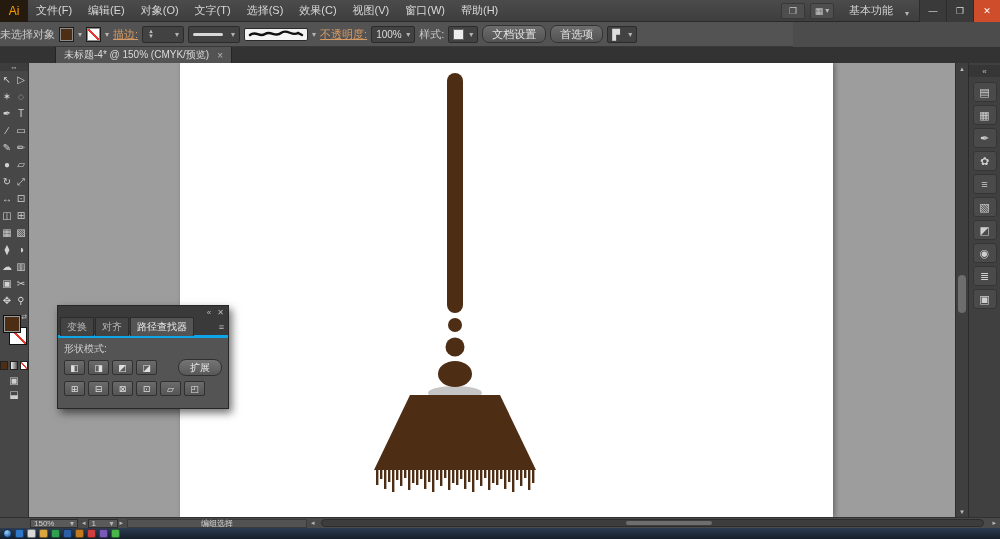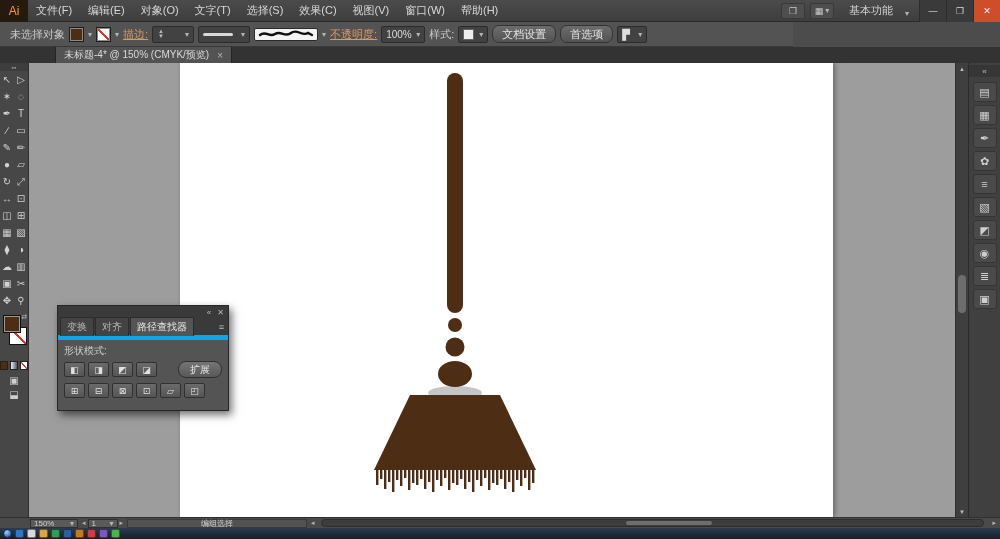--- a/index.html
+++ b/index.html
@@ -14,21 +14,21 @@
   .menu-item{padding:0 8px;font-size:11px;color:#d8d8d8;display:flex;align-items:center;cursor:default}
   .mb-right{margin-left:auto;display:flex;align-items:center;height:22px}
   .mb-iconbtn{min-width:24px;height:16px;display:flex;align-items:center;justify-content:center;gap:2px;color:#c9c9c9;font-size:9px;border:1px solid #383838;background:#4e4e4e;margin-right:5px;border-radius:2px;padding:0 3px}
   .workspace{font-size:11px;color:#d0d0d0;display:flex;align-items:flex-end;gap:12px;padding:0 10px}
   .winbtns{display:flex;height:22px}
   .winbtn{width:27px;height:22px;display:flex;align-items:center;justify-content:center;color:#ddd;font-size:9px;background:#3a3a3a;border-left:1px solid #2c2c2c}
   .winbtn.close{background:#cf4d2a;color:#fff}
   .caret{font-size:8px;color:#b5b5b5}
 
   
-  .optionsbar{position:absolute;left:0;top:22px;width:793px;height:25px;background:#535353;border-bottom:1px solid #383838;display:flex;align-items:center;gap:4px;padding:0 10px;z-index:25}
+  .optionsbar{position:absolute;left:0;top:22px;width:793px;height:25px;background:#535353;border-bottom:1px solid #383838;display:flex;align-items:center;gap:4px;padding:0 0;z-index:25}
   .ob-label{font-size:11px;color:#c9c9c9;white-space:nowrap}
   .ob-link{font-size:11px;color:#d89a63;text-decoration:underline;white-space:nowrap}
   .sw{width:15px;height:15px;border:1px solid #1d1d1d;box-shadow:inset 0 0 0 1px #8a8a8a}
   .sw.fill{background:var(--broom)}
   .sw.none{background:linear-gradient(to top right,#fff 44%,#e03a2f 46%,#e03a2f 54%,#fff 56%)}
   .dropbox{height:17px;background:#424242;border:1px solid #2b2b2b;border-radius:2px;display:flex;align-items:center;gap:4px;padding:0 4px;font-size:10px;color:#ddd}
   .spinner{display:flex;flex-direction:column;font-size:6px;line-height:5px;color:#bbb;padding:0 1px}
   .profile-line{width:30px;height:3px;background:#d8d8d8;border-radius:2px}
   .brush-prev{width:64px;height:13px;background:#f4f4f4;border:1px solid #2b2b2b;border-radius:2px;display:flex;align-items:center;justify-content:center}
   .obtn{height:18px;padding:0 9px;font-size:11px;color:#e4e4e4;background:linear-gradient(#6c6c6c,#535353);border:1px solid #333;border-radius:7px;display:flex;align-items:center;white-space:nowrap}
@@ -69,21 +69,21 @@
   .dock-expand{width:100%;height:12px;display:flex;align-items:center;justify-content:center;color:#bdbdbd;font-size:8px;background:#363636;margin-bottom:2px}
   .dock-icon{width:24px;height:20px;display:flex;align-items:center;justify-content:center;color:#cfcfcf;font-size:11px;border-radius:3px;background:#4a4a4a;border:1px solid #353535}
 
   
   .panel{position:absolute;left:57px;top:305px;width:172px;background:#4a4a4a;border:1px solid #272727;box-shadow:3px 4px 8px rgba(0,0,0,.55);z-index:40;font-size:10px}
   .p-titlebar{height:12px;background:#3a3a3a;display:flex;justify-content:flex-end;align-items:center;gap:6px;padding:0 4px;color:#b9b9b9;font-size:8px}
   .p-tabs{display:flex;align-items:center;background:#3a3a3a;height:17px;padding:0 2px}
   .p-tab{padding:2px 6px;font-size:10px;color:#b5b5b5;background:#434343;border:1px solid #2c2c2c;border-bottom:none;margin-right:1px;white-space:nowrap}
   .p-tab.active{background:#545454;color:#ececec}
   .p-menu{margin-left:auto;color:#bdbdbd;font-size:9px;padding:0 2px}
-  .p-body{background:#545454;padding:4px 6px 7px;border-top:5px solid #0ea5e9}
+  .p-body{background:#545454;padding:4px 6px 7px;border-top:3px solid #0ea5e9}
   .p-label{color:#cfcfcf;font-size:10px}
   .btn-row{display:flex;gap:3px;margin:3px 0 5px;align-items:center}
   .p-btn{width:21px;height:15px;background:linear-gradient(#6b6b6b,#555);border:1px solid #303030;border-radius:2px;color:#e0e0e0;font-size:9px;display:flex;align-items:center;justify-content:center}
   .expand-btn{margin-left:auto;height:17px;padding:0 11px;background:linear-gradient(#757575,#585858);border:1px solid #303030;border-radius:8px;color:#e6e6e6;font-size:10px;display:flex;align-items:center}
 
   
   .statusbar{position:absolute;left:0;top:517px;width:1000px;height:11px;background:#4a4a4a;border-top:1px solid #303030;display:flex;align-items:center;font-size:9px;color:#cfcfcf;padding-left:30px;gap:4px;z-index:20}
   .zoombox{width:48px;height:9px;background:#5a5a5a;border:1px solid #2f2f2f;display:flex;align-items:center;justify-content:space-between;padding:0 3px;font-size:8px}
   .abnav{display:flex;align-items:center;gap:2px}
   .abbox{width:30px;height:9px;background:#5a5a5a;border:1px solid #2f2f2f;display:flex;align-items:center;justify-content:space-between;padding:0 3px;font-size:8px}

